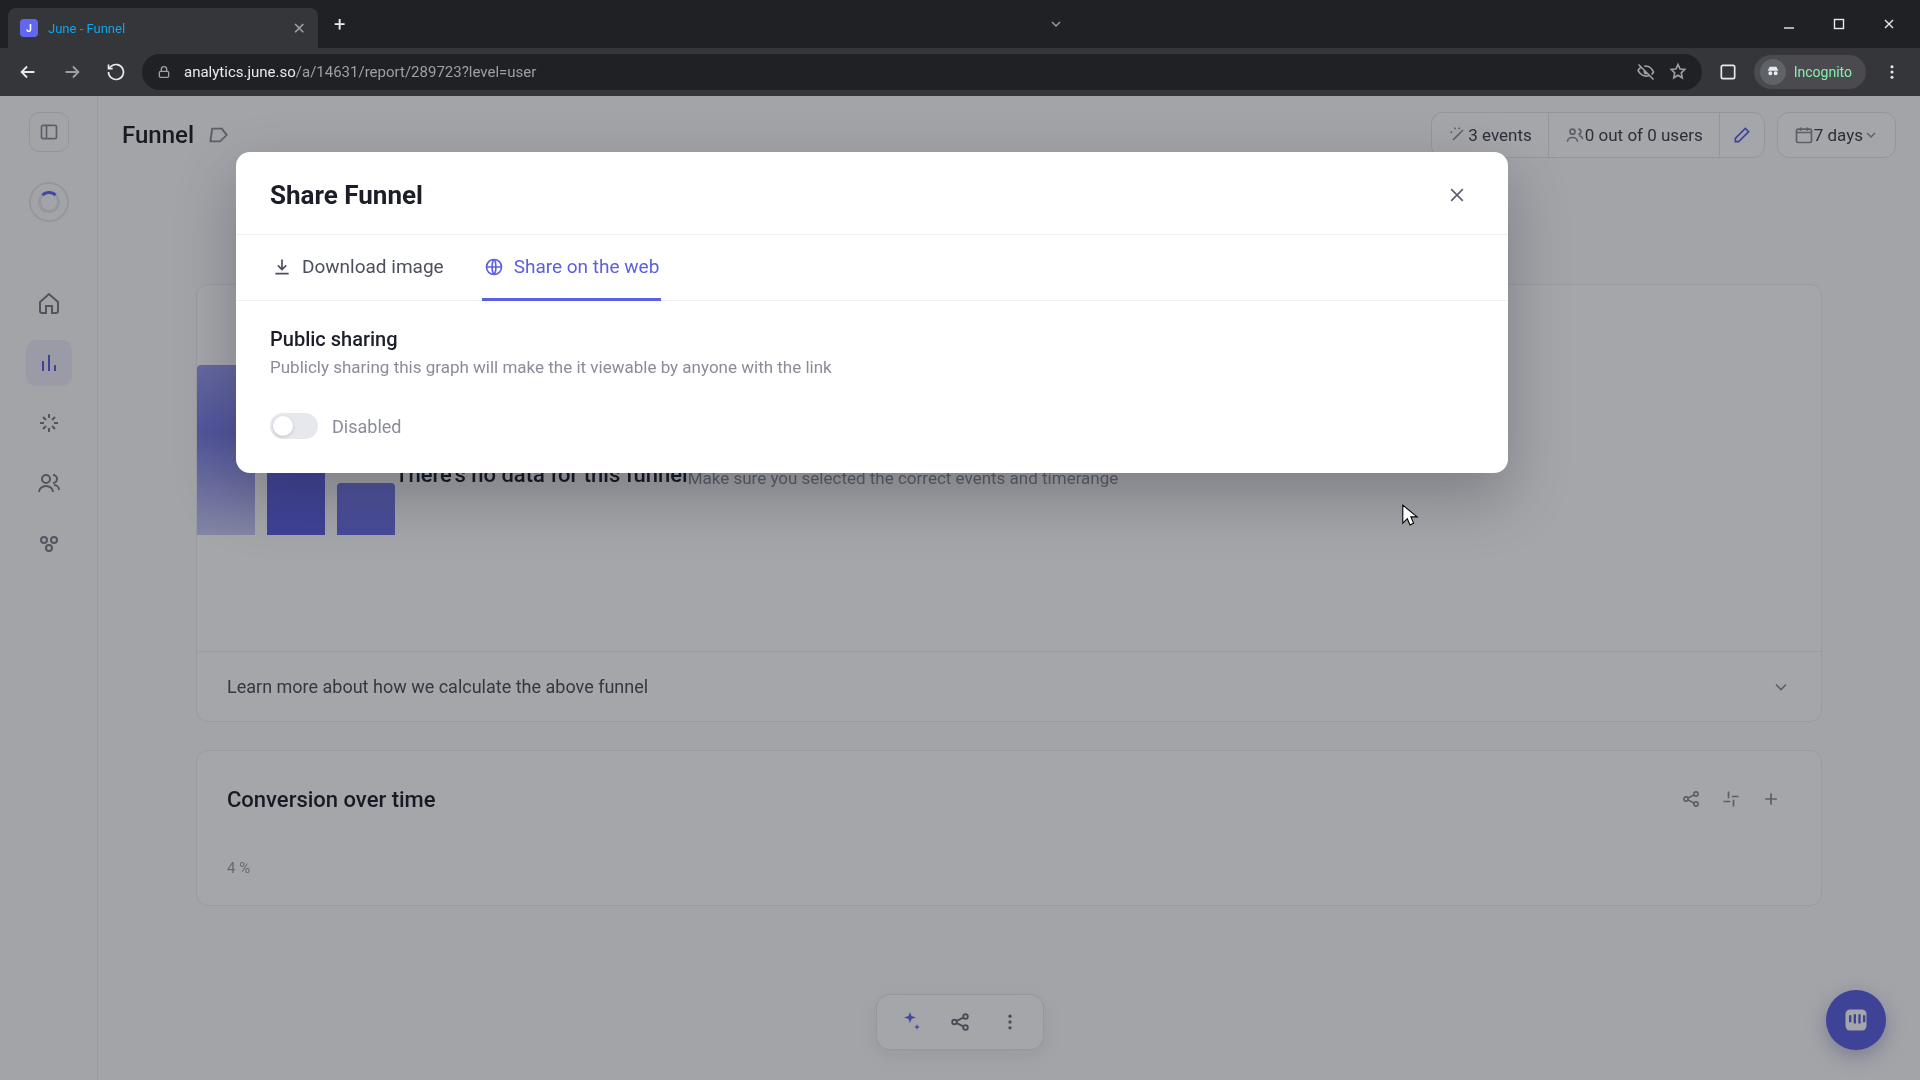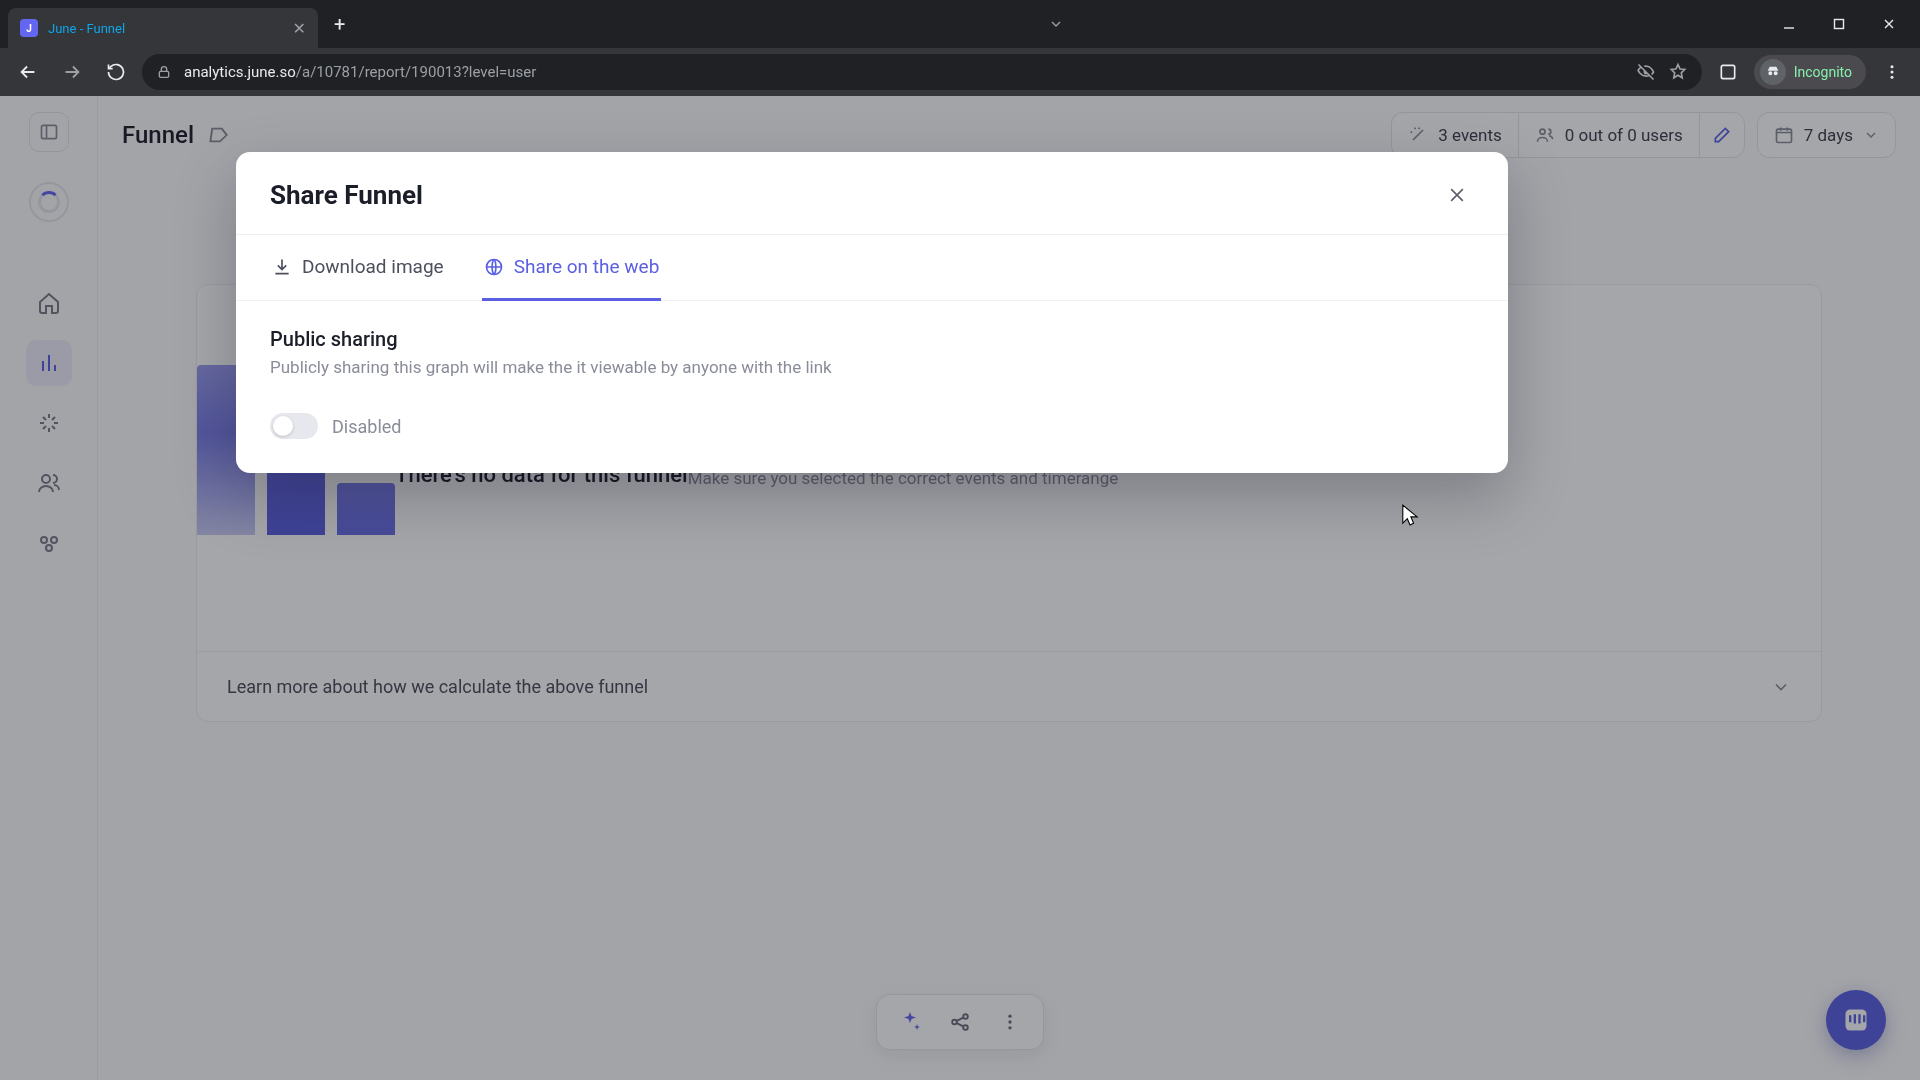--- a/index.html
+++ b/index.html
@@ -37,21 +37,21 @@
 .rail-logo .spinner{width:22px;height:22px;border:3px solid #e6e7ee;border-top-color:#6366f1;border-radius:50%}
 .rail-items{margin-top:48px;display:flex;flex-direction:column;gap:14px}
 .rail-item{width:46px;height:46px;border-radius:10px;display:flex;align-items:center;justify-content:center;color:#7a7d8a;cursor:pointer}
 .rail-item.active{background:#edeefc;color:#5b5fe3}
 
 
 .app-header{position:absolute;left:98px;right:0;top:0;height:78px;display:flex;align-items:center;padding:8px 24px;gap:12px}
 .crumb{font-size:24px;color:#1b1d29;font-weight:500}
 .crumb-tag{width:26px;height:22px;transform:skewX(-8deg) scaleX(1.05)}
 .hdr-spacer{flex:1}
-.pill{height:46px;border:1px solid #e4e5ea;border-radius:12px;display:flex;align-items:center;padding:0 16px;gap:10px;color:#3c3f4d;font-size:17px;background:#fff}
+.pill{height:46px;border:1px solid #e4e5ea;border-radius:12px;display:flex;align-items:center;padding:0 16px;color:#3c3f4d;font-size:17px;background:#fff}
 .pill.icononly{padding:0;width:46px;justify-content:center}
 .pill .ico{color:#8a8d99}
 .pill-group{display:flex}
 .pill-group .pill{border-radius:0;border-right:none}
 .pill-group .pill:first-child{border-radius:12px 0 0 12px}
 .pill-group .pill:last-child{border-radius:0 12px 12px 0;border-right:1px solid #e4e5ea}
 
 
 .main{position:absolute;left:98px;right:0;top:78px;bottom:0;padding:0 98px}
 .empty-card{border:1px solid #ecedf1;border-radius:12px;background:#fff;margin-top:110px;padding-bottom:0;overflow:hidden}
@@ -150,21 +150,21 @@
       <svg width="20" height="20" viewBox="0 0 24 24" fill="none" stroke="currentColor" stroke-width="2">
         <path d="M3 12a9 9 0 1 0 3-6.7L3 8"></path>
         <path d="M3 3v5h5"></path>
       </svg>
     </div>
   <div class="url-bar">
     <svg width="16" height="16" viewBox="0 0 24 24" fill="none" stroke="currentColor" stroke-width="2">
         <rect x="5" y="11" width="14" height="9" rx="2"></rect>
         <path d="M8 11V8a4 4 0 0 1 8 0v3"></path>
       </svg>
-    <span class="url-text"><span>analytics.june.so</span><span class="dim">/a/10781/report/190013?level=user</span></span>
+    <span class="url-text"><span>analytics.june.so</span><span class="dim">/a/14631/report/289723?level=user</span></span>
     <svg width="20" height="20" viewBox="0 0 24 24" fill="none" stroke="#9aa0a6" stroke-width="2">
         <path d="M3 3l18 18M10.6 10.6A2 2 0 0 0 12 14a2 2 0 0 0 1.4-.6M9.9 5.1A9.8 9.8 0 0 1 12 5c6 0 9 7 9 7a15 15 0 0 1-2.3 3M6.1 6.1C3.9 7.7 2.5 10 2.5 10s3 7 9.5 7a9.7 9.7 0 0 0 3.9-.8"></path>
       </svg>
     <svg width="20" height="20" viewBox="0 0 24 24" fill="none" stroke="#9aa0a6" stroke-width="2">
         <path d="M12 3l2.5 5.5L20 9l-4 4 1 6-5-3-5 3 1-6-4-4 5.5-.5z"></path>
       </svg>
   </div>
   <div class="ext-btn">
       <svg width="20" height="20" viewBox="0 0 24 24" fill="none" stroke="currentColor" stroke-width="2">
         <rect x="4" y="4" width="16" height="16" rx="2"></rect>
@@ -281,20 +281,44 @@
         <div class="empty-sub">Make sure you selected the correct events and timerange</div>
       </div>
       <div class="learn-row">
         <span>Learn more about how we calculate the above funnel</span>
         <svg width="20" height="20" viewBox="0 0 24 24" fill="none" stroke="#8a8d99" stroke-width="2">
             <path d="M6 9l6 6 6-6"></path>
           </svg>
       </div>
     </div>
 
+    <div class="conv-card">
+      <div class="conv-head">
+        <div class="conv-title">Conversion over time</div>
+        <div class="conv-ico">
+            <svg width="20" height="20" viewBox="0 0 24 24" fill="none" stroke="currentColor" stroke-width="2">
+              <circle cx="6" cy="12" r="2.5"></circle>
+              <circle cx="18" cy="6" r="2.5"></circle>
+              <circle cx="18" cy="18" r="2.5"></circle>
+              <path d="M8 11l8-4M8 13l8 4"></path>
+            </svg>
+          </div>
+        <div class="conv-ico">
+            <svg width="20" height="20" viewBox="0 0 24 24" fill="none" stroke="currentColor" stroke-width="2">
+              <path d="M9 3v8M15 13v8M3 15h8M13 9h8"></path>
+            </svg>
+          </div>
+        <div class="conv-ico">
+            <svg width="20" height="20" viewBox="0 0 24 24" fill="none" stroke="currentColor" stroke-width="2">
+              <path d="M12 5v14M5 12h14"></path>
+            </svg>
+          </div>
+      </div>
+      <div class="y-axis">4 %</div>
+    </div>
   </div>
 
   <div class="fab-bar">
     <div class="fab-btn accent">
         <svg width="24" height="24" viewBox="0 0 24 24" fill="currentColor">
           <path d="M12 2l1.5 4L18 7.5 13.5 9 12 13l-1.5-4L6 7.5 10.5 6 12 2zM19 14l.8 2.2L22 17l-2.2.8L19 20l-.8-2.2L16 17l2.2-.8L19 14z"></path>
         </svg>
       </div>
     <div class="fab-btn">
         <svg width="22" height="22" viewBox="0 0 24 24" fill="none" stroke="currentColor" stroke-width="2">

